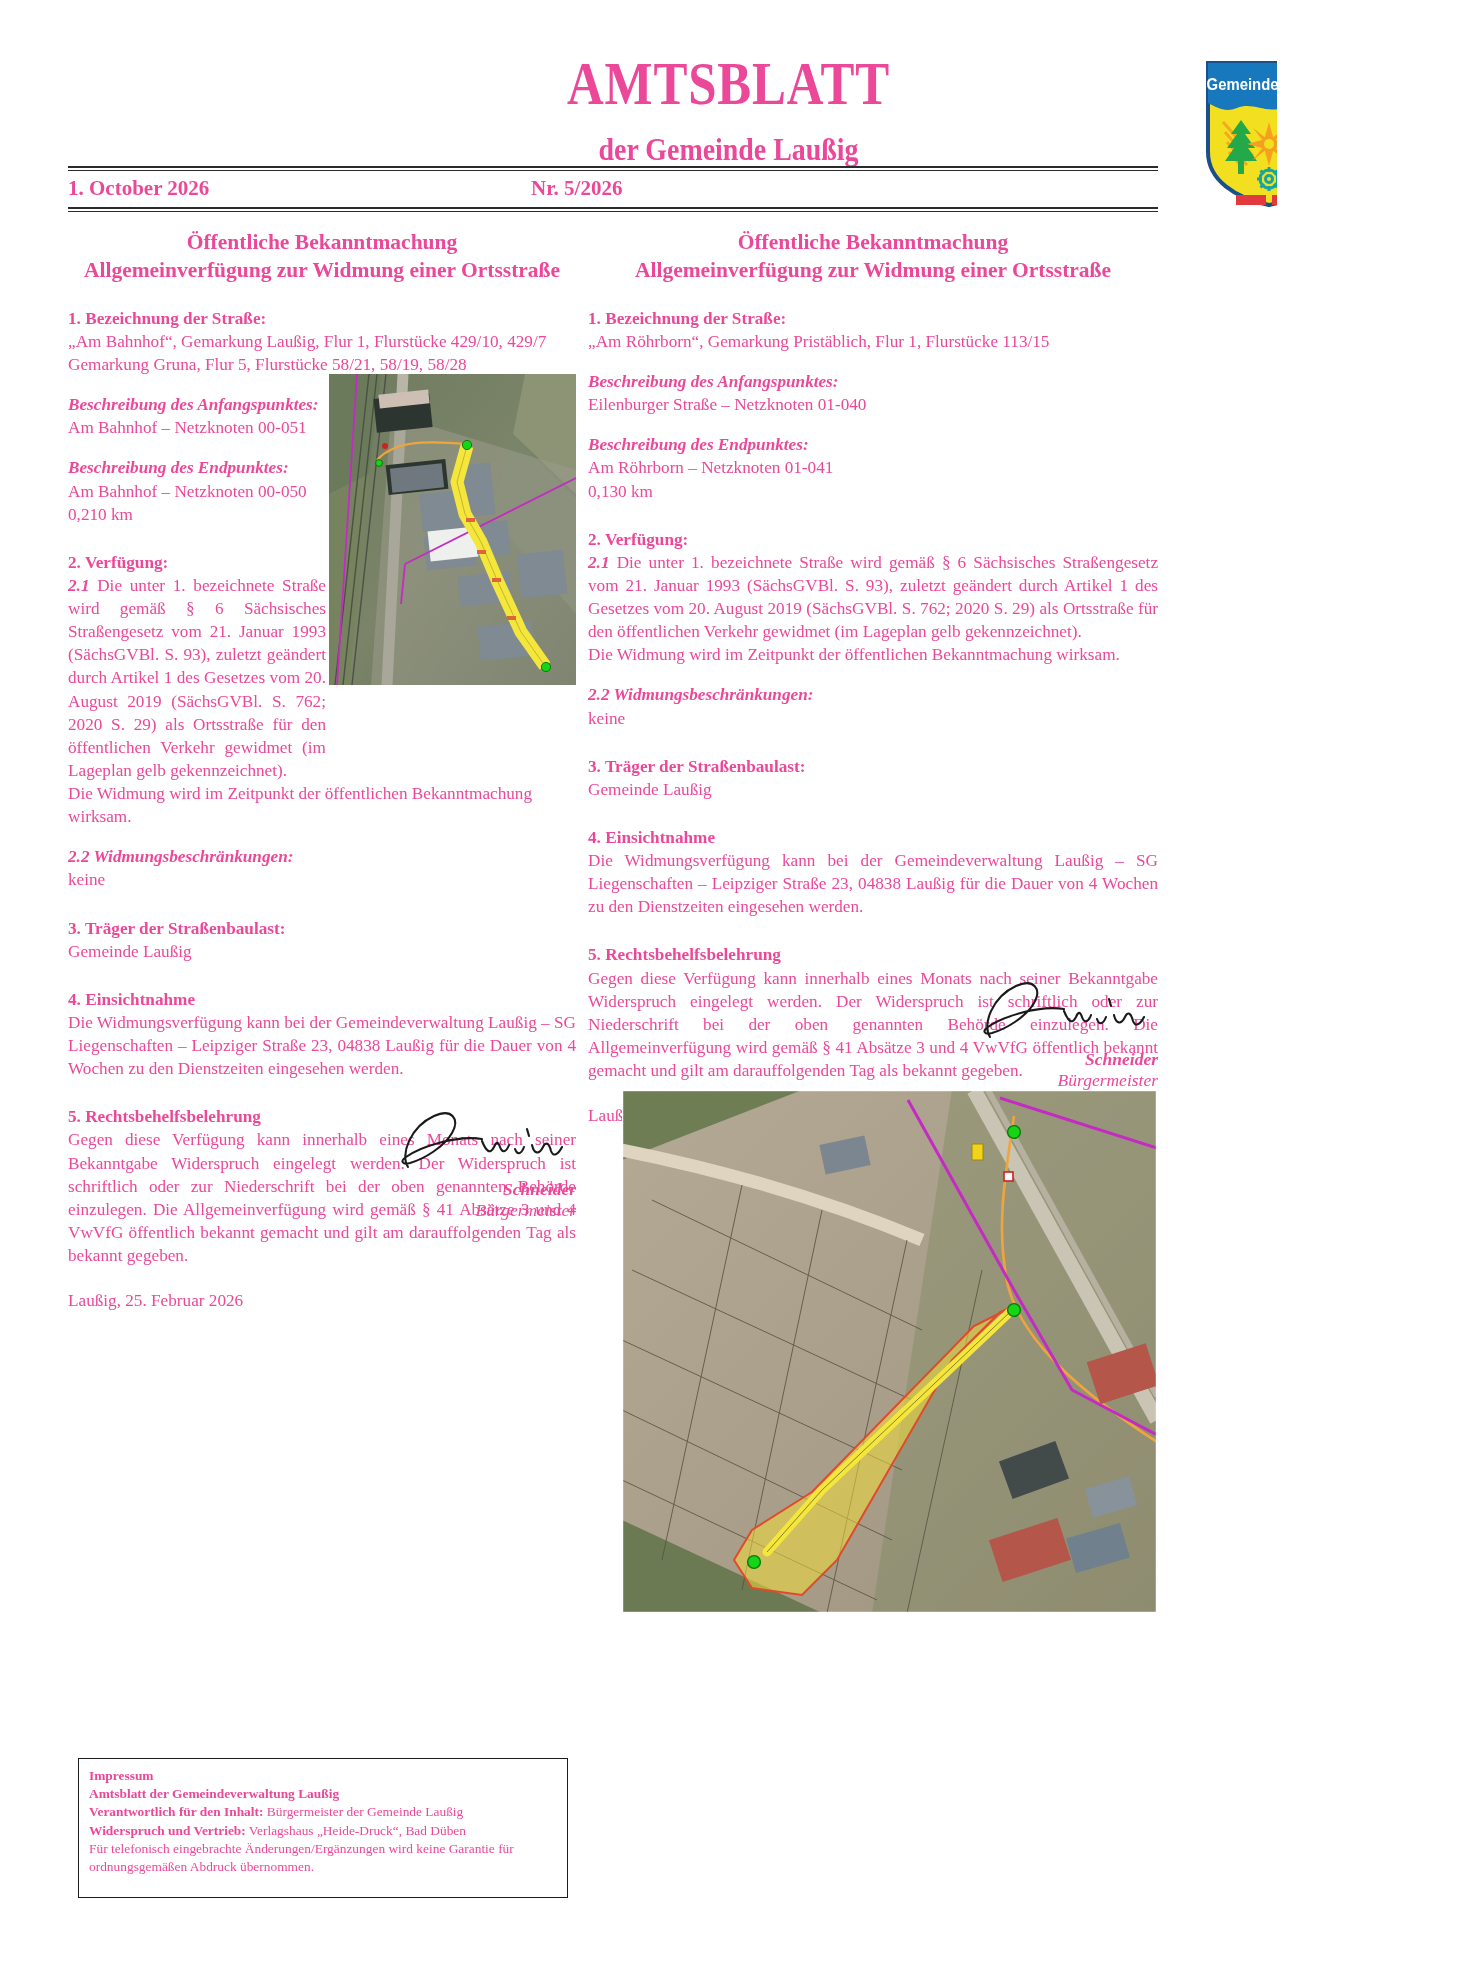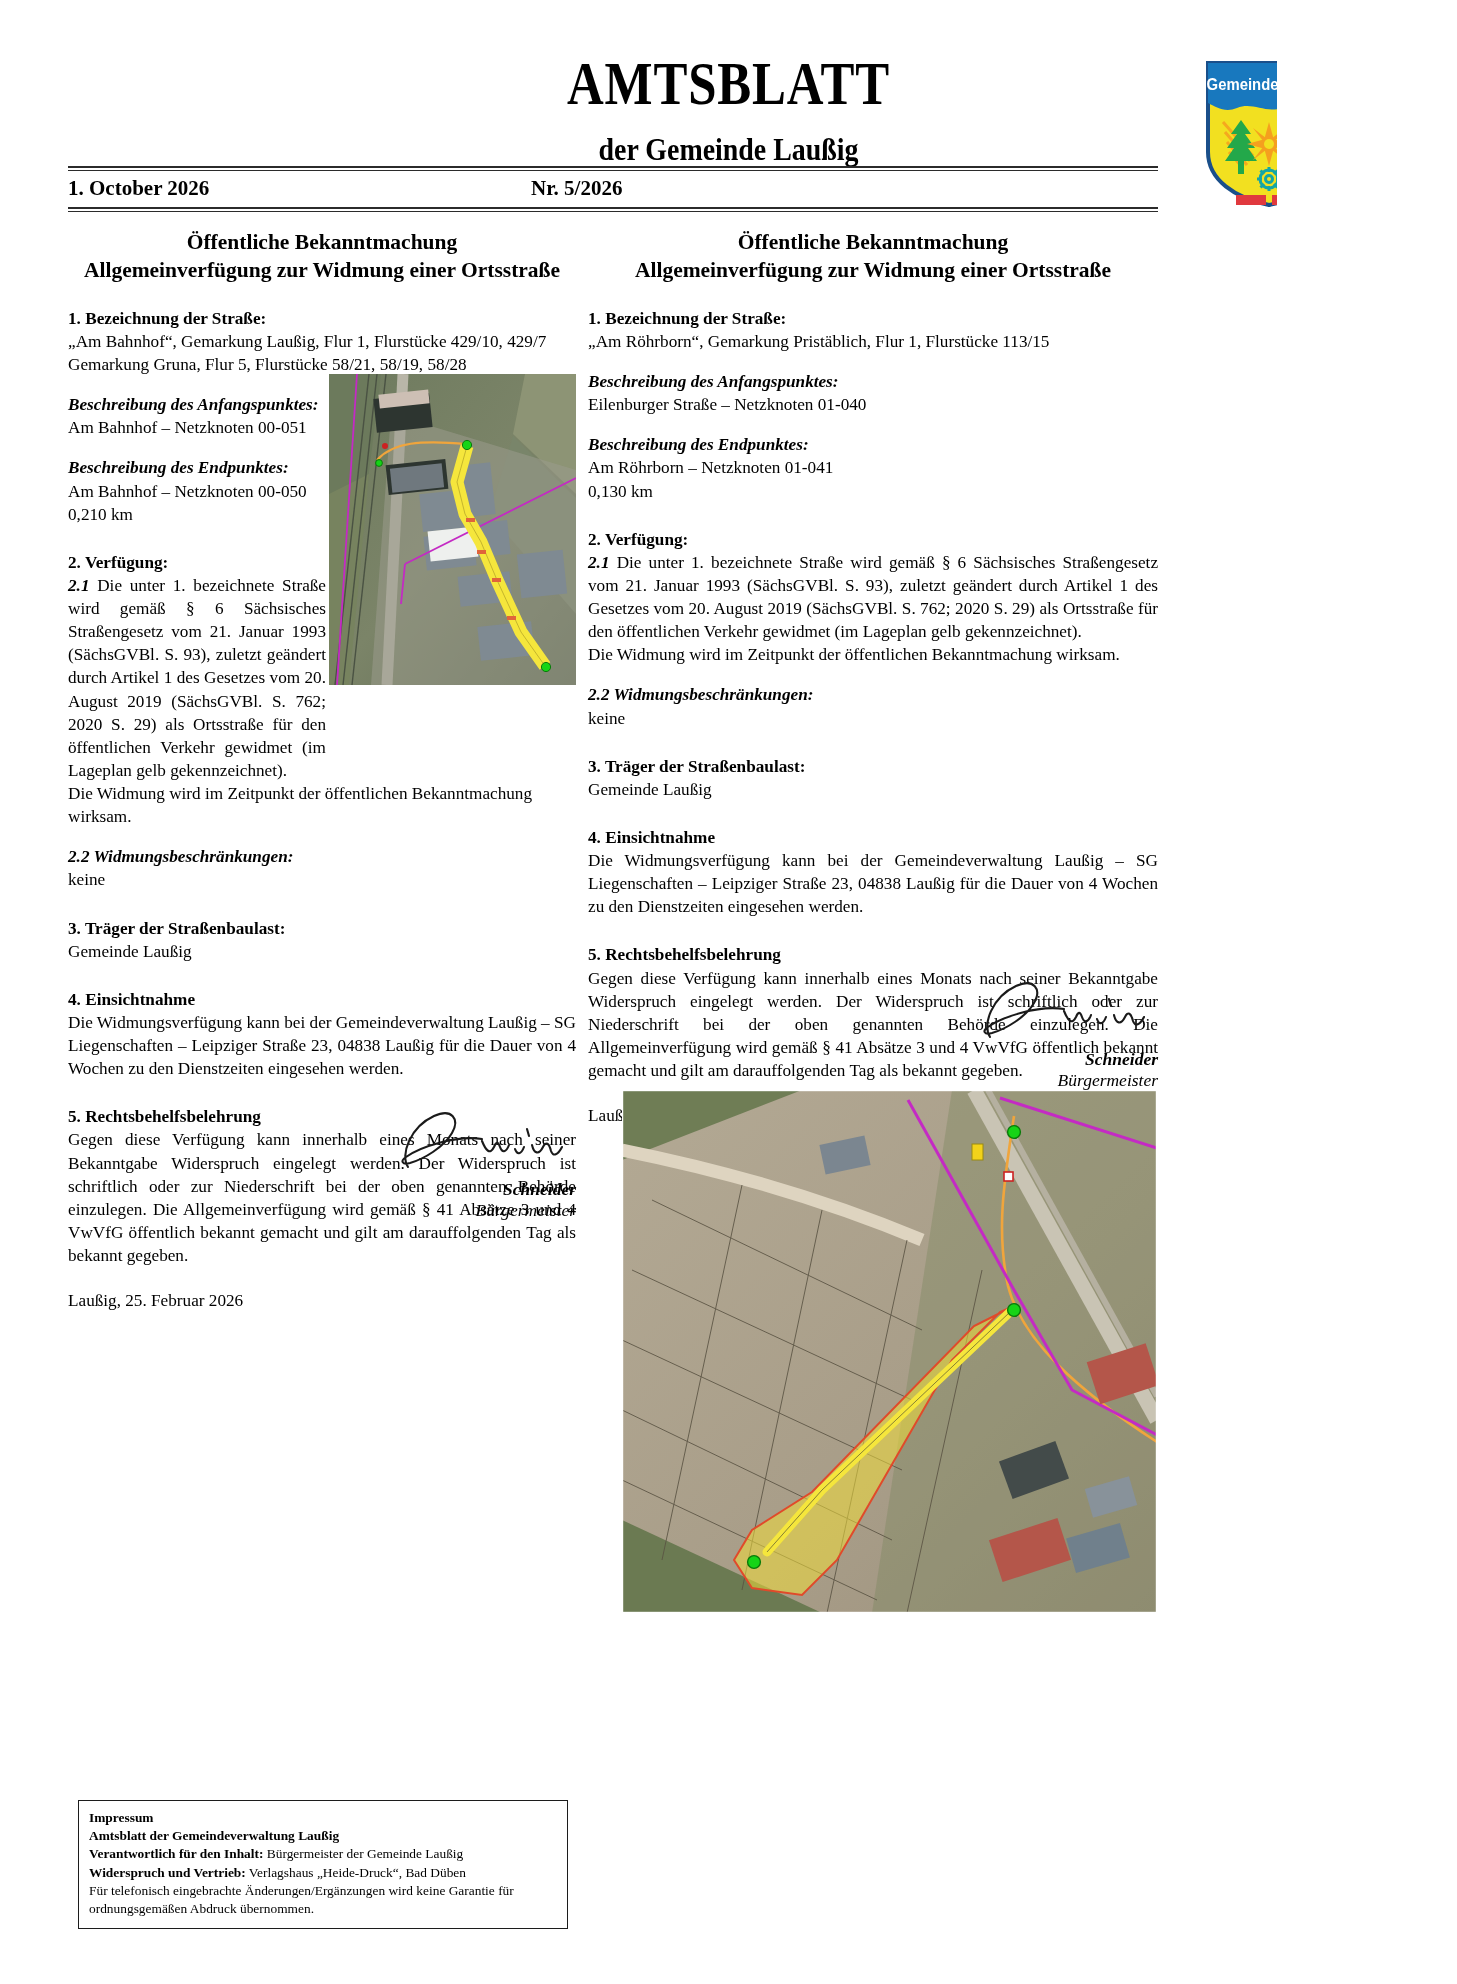--- a/index.html
+++ b/index.html
@@ -7,21 +7,21 @@
     margin: 0;
     padding: 0;
     background: #ffffff;
   }
   .page {
     position: relative;
     width: 1277px;
     height: 1984px;
     background: #ffffff;
     font-family: "Liberation Serif", "DejaVu Serif", serif;
-    color: #000000;
+    color: #ec4899;
     overflow: hidden;
     box-sizing: border-box;
   }
 
   
   .masthead {
     position: absolute;
     left: 0; top: 0;
     width: 100%;
     height: 215px;
@@ -160,24 +160,24 @@
   .map-2 {
     left: 622px; top: 1090px;
     width: 535px; height: 523px;
   }
   .map svg { display: block; width: 100%; height: 100%; }
 
   
   .impressum {
     position: absolute;
     left: 78px;
-    top: 1800px;
+    top: 1758px;
     width: 490px;
     border: 1.5px solid #1c1c1c;
-    padding: 8px 10px 10px 10px;
+    padding: 8px 10px 21px 10px;
     font-size: 13.4px;
     line-height: 1.36;
     box-sizing: border-box;
   }
   .impressum b { font-weight: bold; }
 </style>
 </head>
 <body>
 
 <div class="page">

